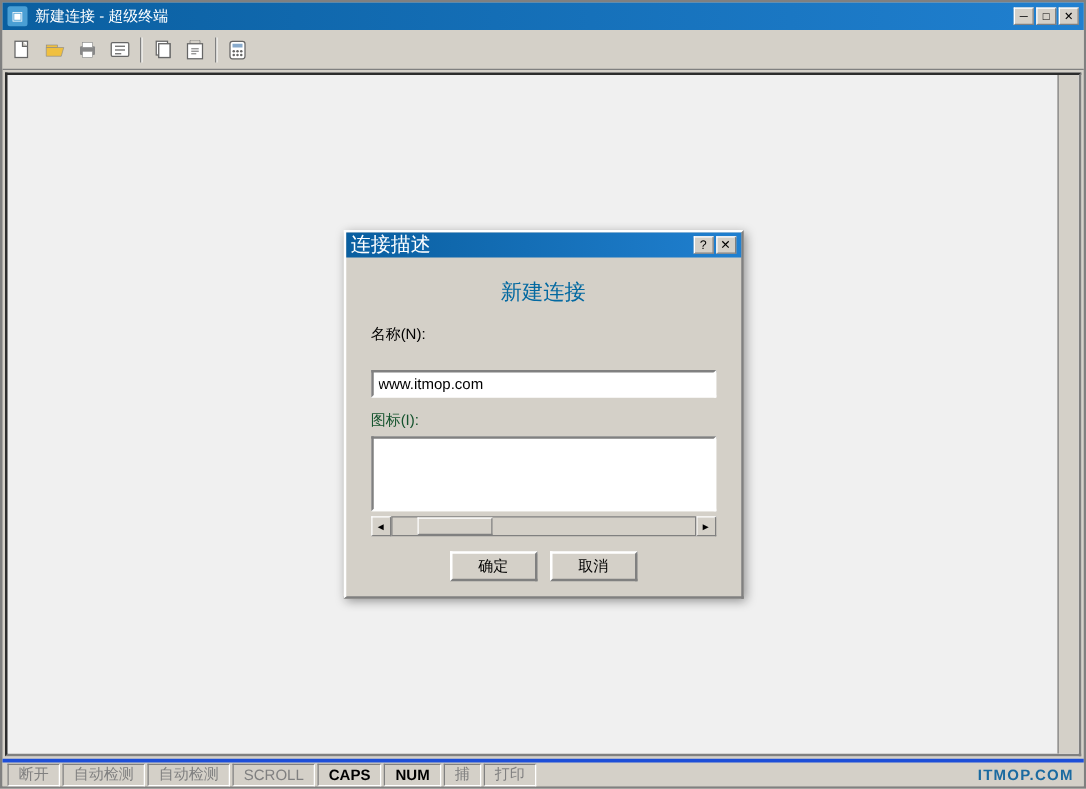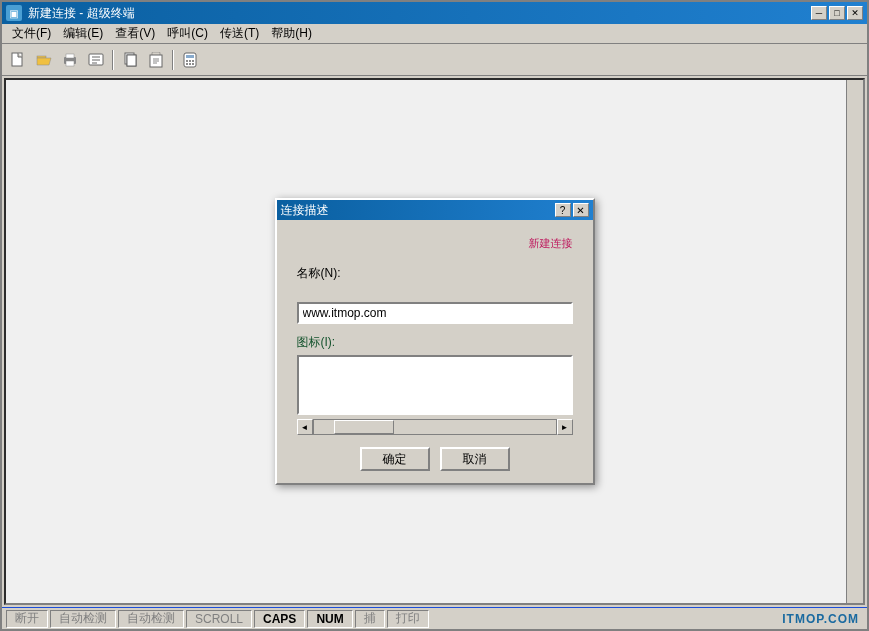--- a/index.html
+++ b/index.html
@@ -164,21 +164,21 @@
     .dialog-title-bar {
       background: linear-gradient(to right, #0a5fa0, #2080d0);
       color: white;
       height: 20px;
       display: flex;
       align-items: center;
       justify-content: space-between;
       padding: 0 4px;
     }
     .dialog-title-text {
-      font-size: 12px;
+      font-size: 16px;
       color: white;
     }
     .dialog-title-btns {
       display: flex;
       gap: 2px;
     }
     .dialog-title-btn {
       width: 16px;
       height: 14px;
       background: #d4d0c8;
@@ -191,24 +191,24 @@
       align-items: center;
       justify-content: center;
       font-size: 10px;
       cursor: pointer;
       color: #000;
     }
     .dialog-content {
       padding: 16px 20px 12px 20px;
     }
     .dialog-header {
-      text-align: right;
-      font-size: 11px;
+      text-align: center;
+      font-size: 17px;
       margin-bottom: 14px;
-      color: #be185d;
+      color: #0369a1;
     }
     .dialog-instruction {
       font-size: 12px;
       margin-bottom: 8px;
       color: #000;
     }
     .dialog-label {
       font-size: 12px;
       margin-bottom: 20px;
       color: #000;
@@ -305,21 +305,21 @@
       cursor: pointer;
       display: flex;
       align-items: center;
       justify-content: center;
     }
 
     
     .status-bar {
       height: 22px;
       background: #d4d0c8;
-      border-top: 1px solid #1d4ed8;
+      border-top: 3px solid #1d4ed8;
       display: flex;
       align-items: center;
       padding: 0 4px;
       flex-shrink: 0;
       gap: 0;
     }
     .status-item {
       height: 18px;
       padding: 0 8px;
       display: flex;
@@ -360,28 +360,20 @@
       <div class="title-icon">▣</div>
       <span>新建连接 - 超级终端</span>
     </div>
     <div class="title-controls">
       <div class="title-btn">─</div>
       <div class="title-btn">□</div>
       <div class="title-btn close-btn">✕</div>
     </div>
   </div>
 
-  <div class="menu-bar">
-    <div class="menu-item">文件(F)</div>
-    <div class="menu-item">编辑(E)</div>
-    <div class="menu-item">查看(V)</div>
-    <div class="menu-item">呼叫(C)</div>
-    <div class="menu-item">传送(T)</div>
-    <div class="menu-item">帮助(H)</div>
-  </div>
 
   <div class="toolbar">
     <div class="toolbar-btn" title="新建">
       <svg width="16" height="16" viewBox="0 0 16 16">
         <rect x="2" y="1" width="10" height="13" fill="white" stroke="#666" stroke-width="1"></rect>
         <polyline points="8,1 8,5 12,5" fill="#d4d0c8" stroke="#666" stroke-width="1"></polyline>
       </svg>
     </div>
     <div class="toolbar-btn" title="打开">
       <svg width="16" height="16" viewBox="0 0 16 16">

